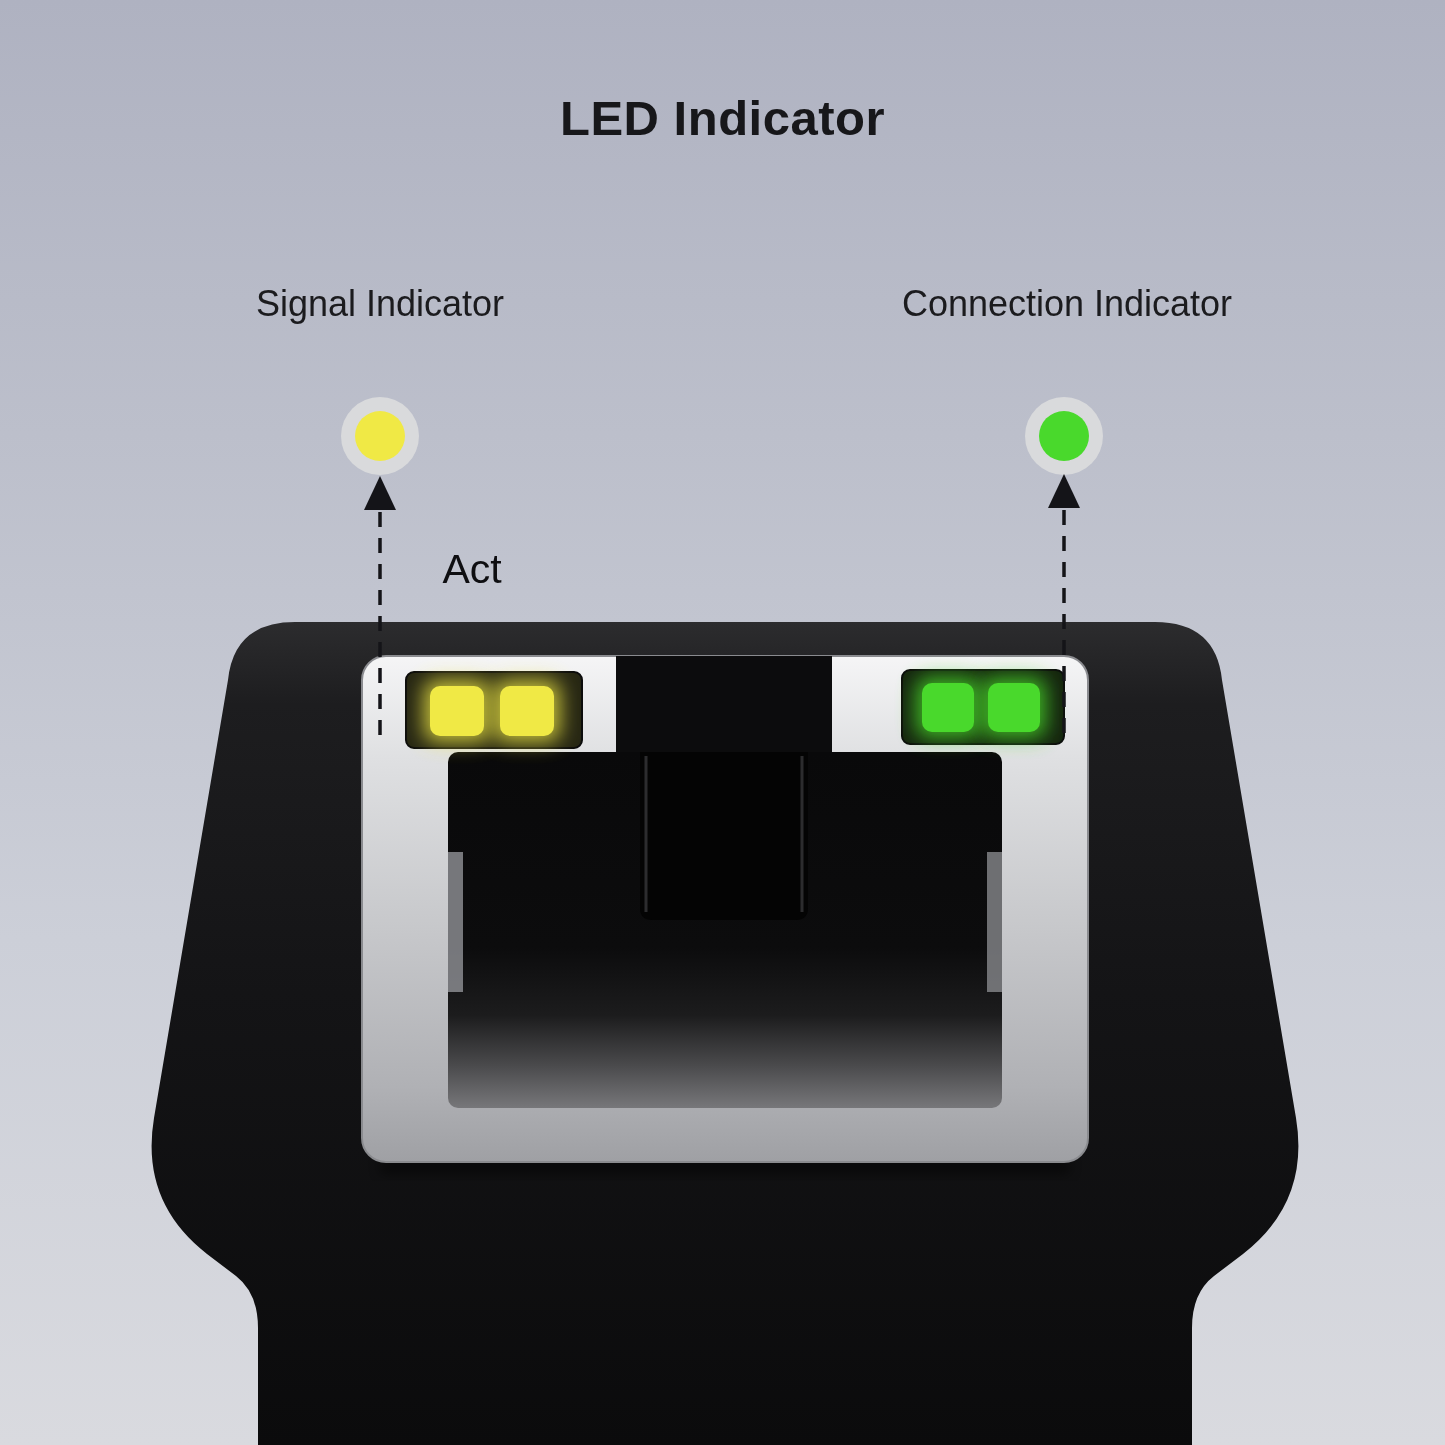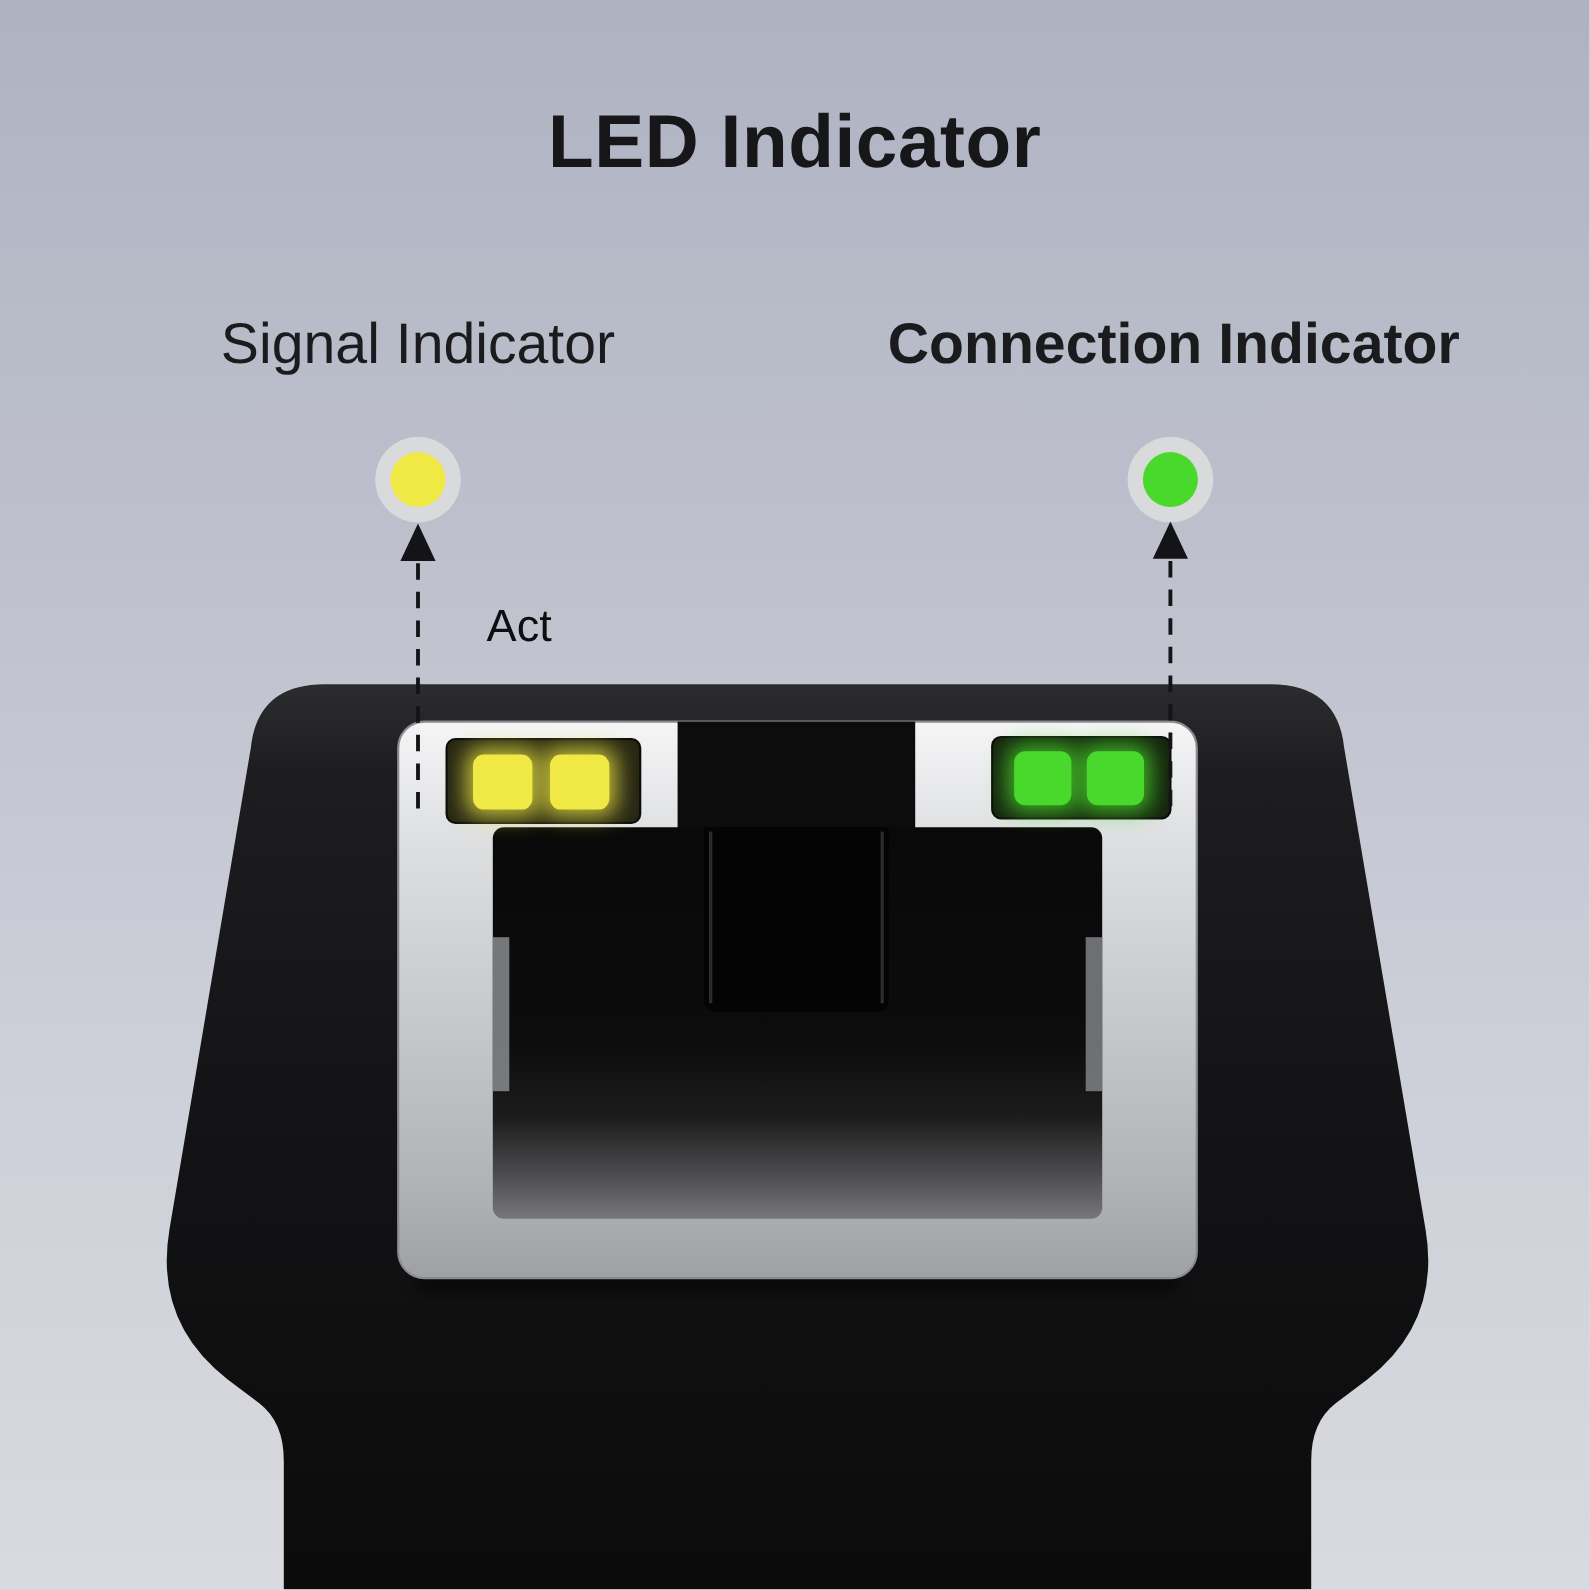--- a/index.html
+++ b/index.html
@@ -7,27 +7,27 @@
     position:relative;
     width:1445px;height:1445px;
     overflow:hidden;
     background:linear-gradient(180deg,#afb2c1 0%,#bcbfcb 30%,#cccfd8 65%,#d9dadf 100%);
     font-family:"Liberation Sans",sans-serif;
   }
   .scene{position:absolute;left:0;top:0;width:1445px;height:1445px;}
   .txt{position:absolute;user-select:none;}
   .title{
     top:90px;left:0;width:100%;text-align:center;
-    font-size:68px;font-weight:700;color:#17171a;letter-spacing:0.5px;
+    font-size:49px;font-weight:700;color:#17171a;letter-spacing:0.5px;
   }
   .indicator-label{
-    top:283px;font-size:52px;color:#1b1b1e;text-align:center;font-weight:400;
+    top:283px;font-size:36px;color:#1b1b1e;text-align:center;font-weight:400;
   }
   .lbl-signal{left:118px;width:524px;}
-  .lbl-connection{left:803px;width:528px;font-weight:bold;}
+  .lbl-connection{left:803px;width:528px;}
   .port-label{
     font-size:41px;color:#0e0e11;text-align:center;font-weight:400;
   }
   .lbl-act{left:322px;width:300px;top:546px;}
   .lbl-link{left:777px;width:300px;top:542px;}
 </style>
 </head>
 <body>
 
 <div class="stage">

